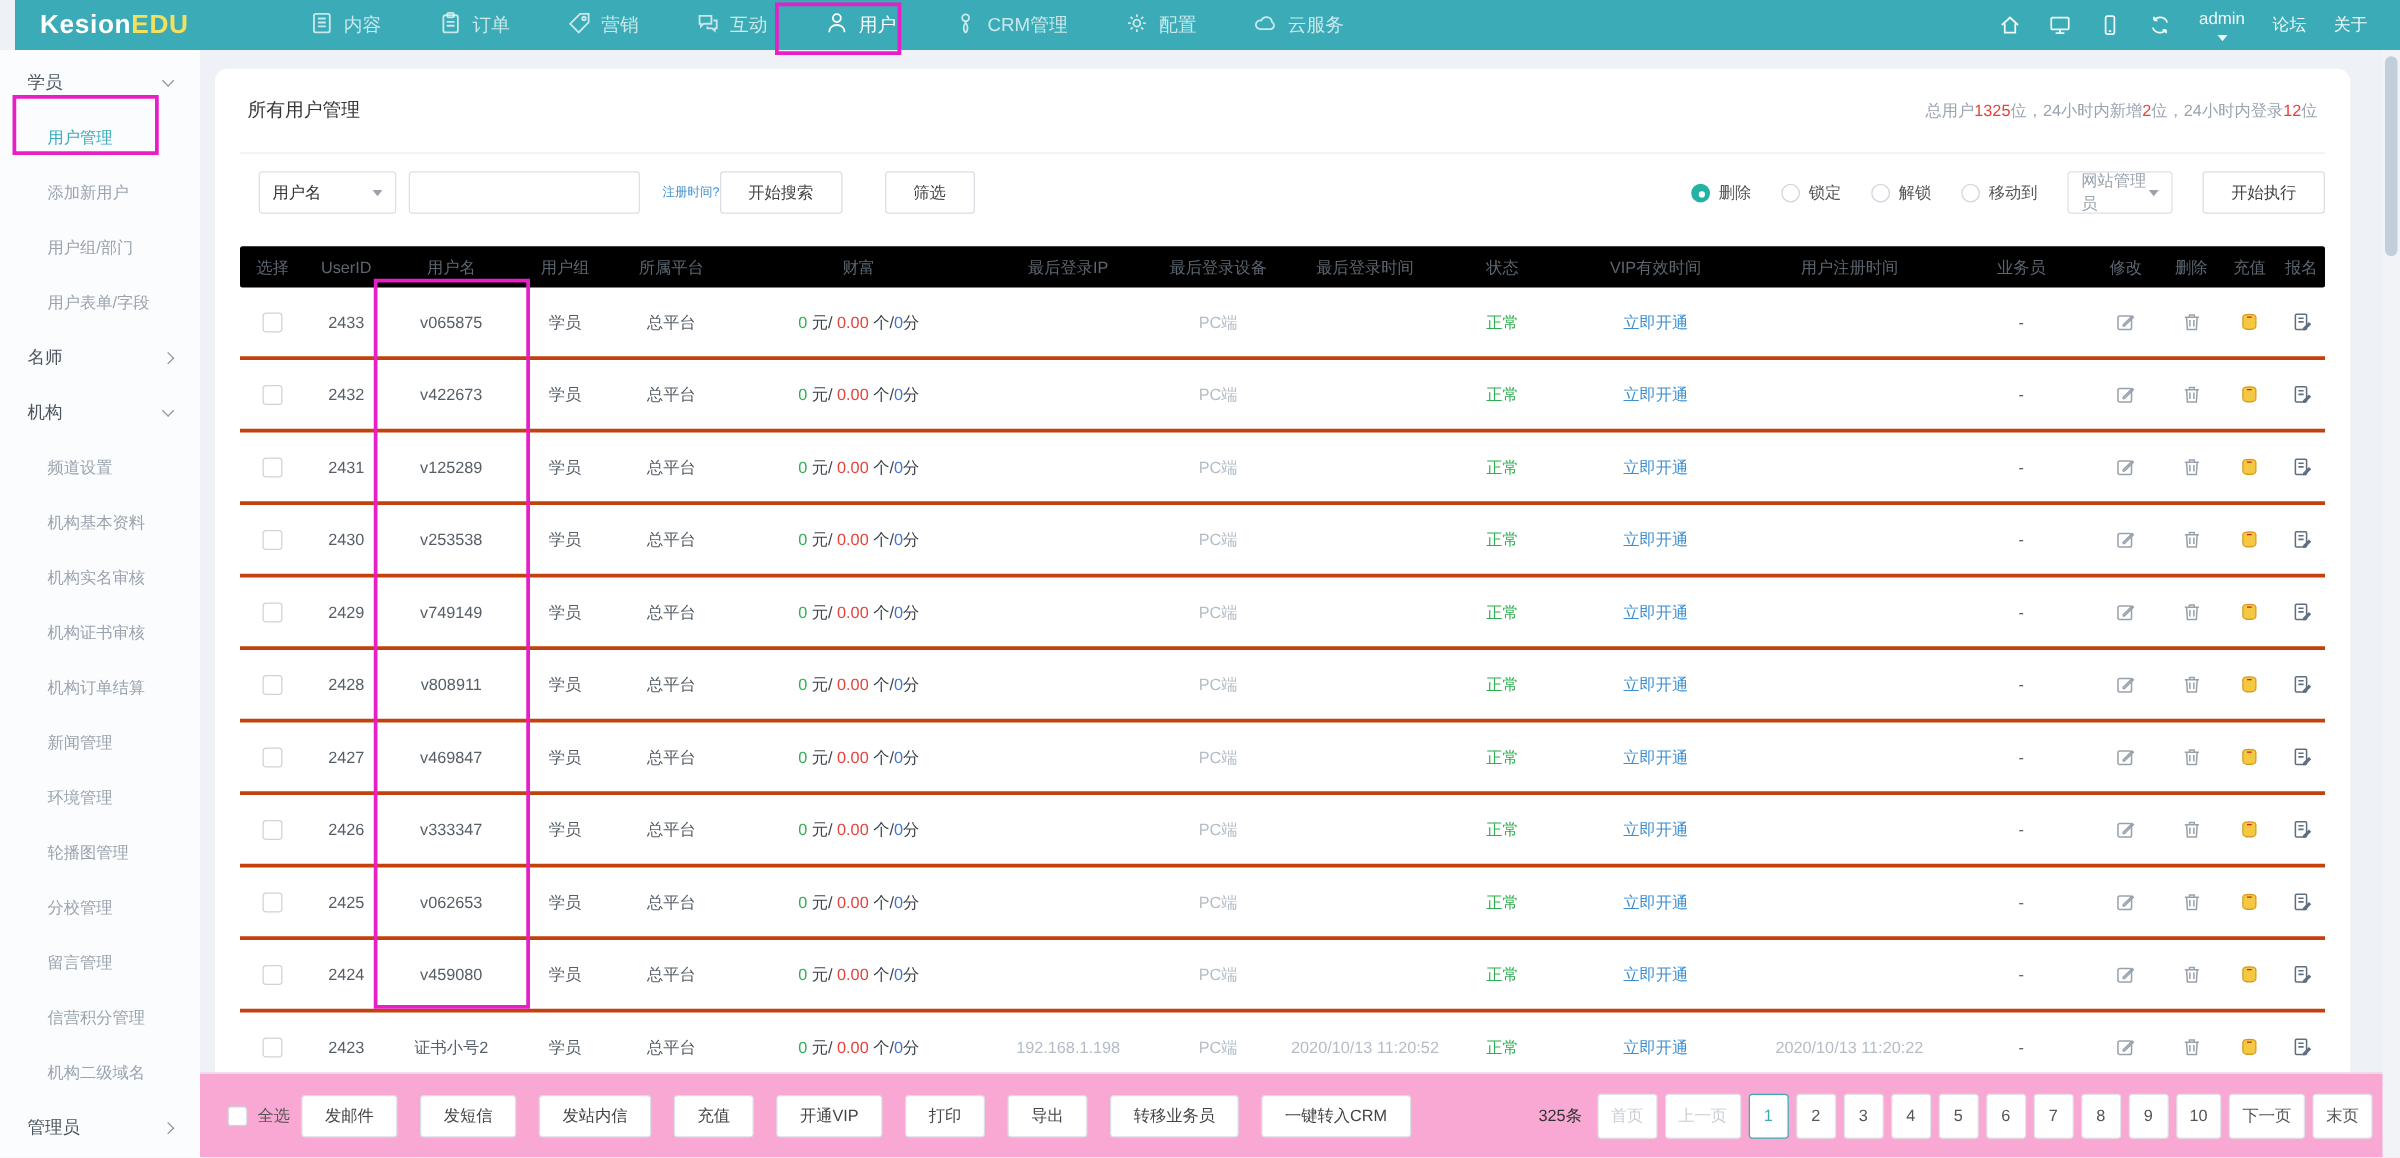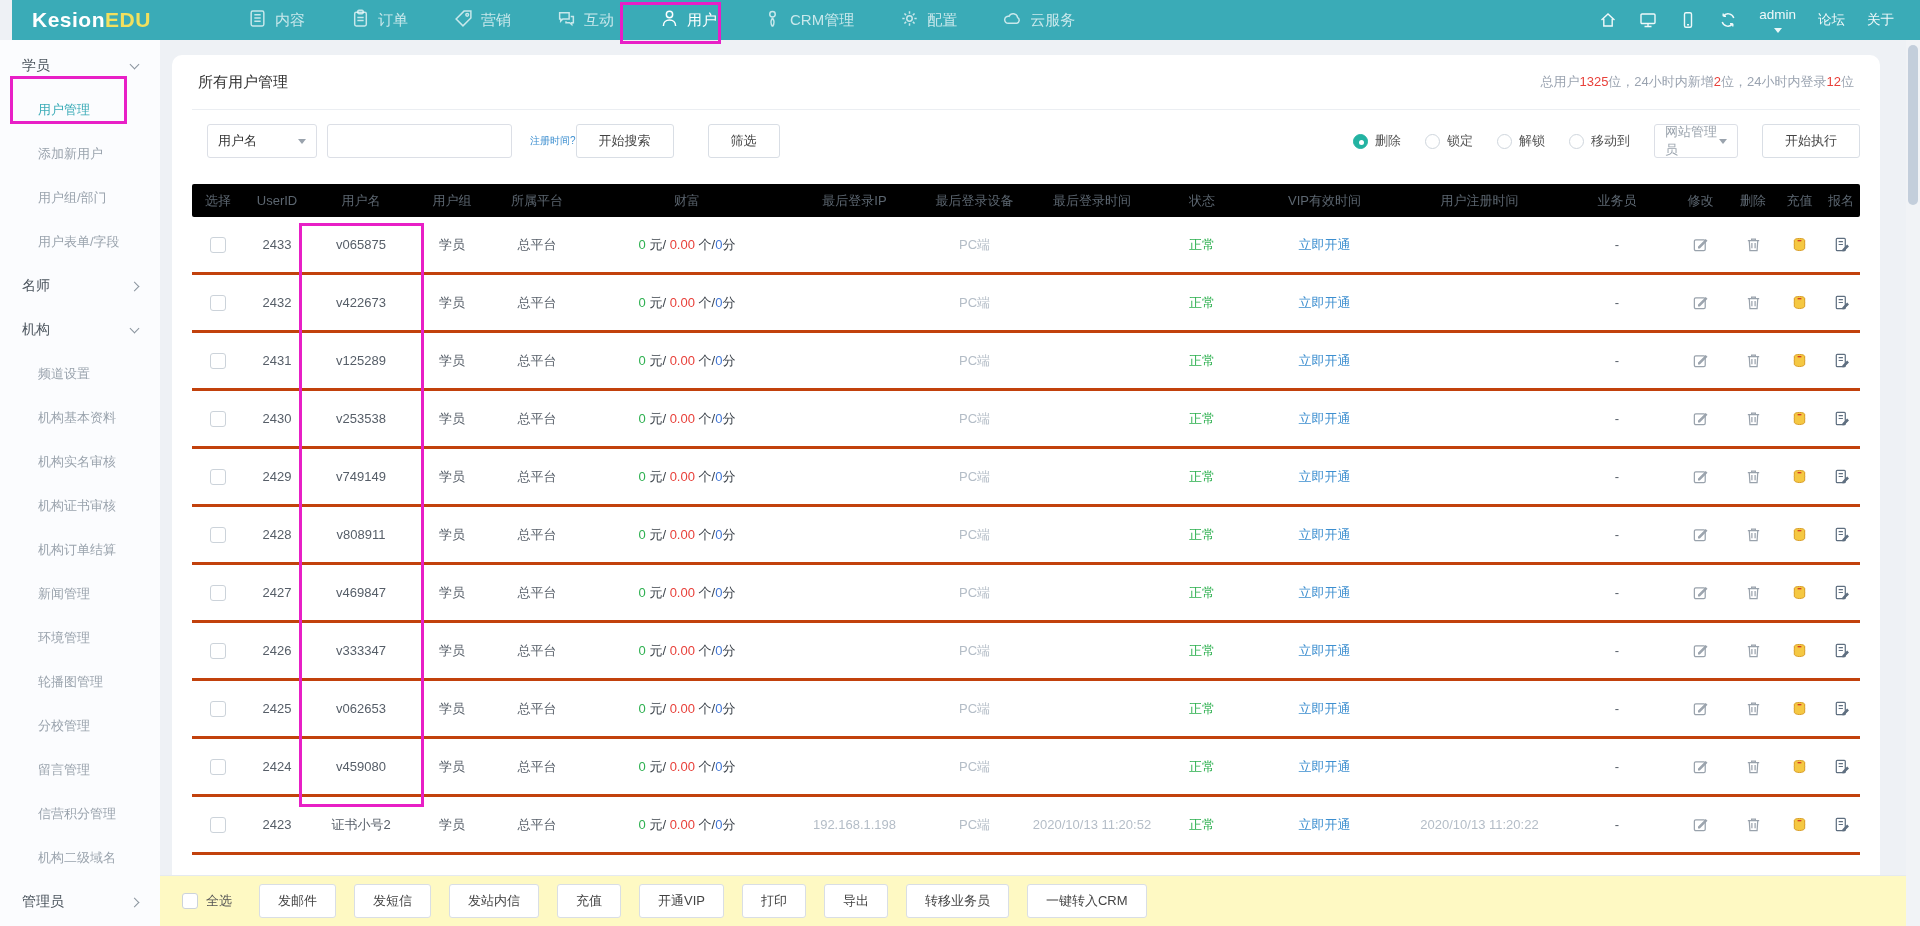--- a/index.html
+++ b/index.html
@@ -23,21 +23,21 @@
   .sidebar { position:absolute; top:40px; left:0; width:160px; bottom:0; background:#fbfcfe; padding-top:4px; z-index:2; }
   .sb-section { height:44px; display:flex; align-items:center; justify-content:space-between; padding:0 22px; font-size:14px; color:#4c555e; cursor:pointer; }
   .sb-item { height:44px; line-height:44px; padding-left:38px; font-size:13px; color:#9aa3ad; cursor:pointer; white-space:nowrap; }
   .sb-item.active { color:#3aabb7; }
   .chev { width:7px; height:7px; border-right:1.5px solid #8a949e; border-bottom:1.5px solid #8a949e; display:inline-block; }
   .chev.down { transform:rotate(45deg); margin-top:-3px; }
   .chev.right { transform:rotate(-45deg); }
 
   
   .card { position:absolute; left:172px; top:55px; width:1708px; height:834px; background:#fff; border-radius:10px; padding:0 20px; z-index:1; }
-  .card-head { display:flex; justify-content:space-between; align-items:center; height:55px; border-bottom:1px solid #ebeef2; padding:0 6px; }
+  .card-head { display:flex; justify-content:space-between; align-items:center; height:68px; border-bottom:1px solid #ebeef2; padding:0 6px; }
   .page-title { font-size:15px; color:#333; }
   .stats { font-size:13px; color:#9aa3b0; }
   .stats b { color:#e8403a; font-weight:normal; }
 
   
   .toolbar { display:flex; align-items:center; margin-top:14px; height:34px; padding-left:15px; }
   .select { height:34px; border:1px solid #dcdfe6; border-radius:3px; display:flex; align-items:center; justify-content:space-between; padding:0 10px; font-size:13px; color:#333; width:110px; background:#fff; cursor:pointer; }
   .select .sel-caret { width:0; height:0; border-left:4px solid transparent; border-right:4px solid transparent; border-top:5px solid #9aa3ad; }
   .select.gray { color:#9aa3ad; width:84px; }
   .tb-input { width:185px; height:34px; border:1px solid #dcdfe6; border-radius:3px; margin-left:10px; background:#fff; font-size:13px; padding:0 8px; color:#333; outline:none; }
@@ -62,21 +62,21 @@
   .w-green { color:#2eb050; } .w-red { color:#e8403a; } .w-blue { color:#4076d6; } .w-dark { color:#3c434b; }
   .cb { width:16px; height:16px; border:1px solid #ccd3da; border-radius:3px; background:#fff; cursor:pointer; }
   .icon-btn { cursor:pointer; color:#99a2ac; display:flex; }
   .icon-btn svg { width:17px; height:17px; }
   .col-0{width:52px}.col-1{width:66px}.col-2{width:102px}.col-3{width:80px}.col-4{width:90px}
   .col-5{width:210px}.col-6{width:125px}.col-7{width:115px}.col-8{width:120px}.col-9{width:100px}
   .col-10{width:145px}.col-11{width:165px}.col-12{width:110px}.col-13{width:57px}.col-14{width:48px}
   .col-15{width:45px}.col-16{width:38px}
 
   
-  .footer { position:absolute; left:160px; right:0; bottom:0; height:51px; background:#fef9c3; border-top:1px solid #e5eaf0; display:flex; align-items:center; padding:0 22px; gap:27px; z-index:4; }
+  .footer { position:absolute; left:160px; right:0; bottom:0; height:68px; background:#f9a8d4; border-top:1px solid #e5eaf0; display:flex; align-items:center; padding:0 22px; gap:9px; z-index:4; }
   .select-all { display:flex; align-items:center; gap:8px; font-size:13px; color:#555; cursor:pointer; }
   .fbtn { height:34px; padding:0 18px; }
   .pager-wrap { margin-left:auto; display:flex; align-items:center; gap:12px; }
   .count { font-size:13px; color:#333; white-space:nowrap; }
   .pager { display:flex; gap:6px; align-items:center; }
   .pbtn { min-width:32px; height:36px; padding:0 10px; border:1px solid #dfe3e9; border-radius:3px; background:#fff; display:flex; align-items:center; justify-content:center; font-size:13px; color:#555; cursor:pointer; white-space:nowrap; }
   .pbtn.disabled { color:#c9ced6; cursor:default; }
   .pbtn.active { border-color:#3aabb7; color:#3aabb7; }
 
   
@@ -667,20 +667,39 @@
       <div class="btn fbtn">发邮件</div>
       <div class="btn fbtn">发短信</div>
       <div class="btn fbtn">发站内信</div>
       <div class="btn fbtn">充值</div>
       <div class="btn fbtn">开通VIP</div>
       <div class="btn fbtn">打印</div>
       <div class="btn fbtn">导出</div>
       <div class="btn fbtn">转移业务员</div>
       <div class="btn fbtn">一键转入CRM</div>
     </div>
+  <div class="pager-wrap">
+    <span class="count">325条</span>
+    <div class="pager">
+        <div class="pbtn disabled">首页</div>
+        <div class="pbtn disabled">上一页</div>
+        <div class="pbtn active">1</div>
+        <div class="pbtn">2</div>
+        <div class="pbtn">3</div>
+        <div class="pbtn">4</div>
+        <div class="pbtn">5</div>
+        <div class="pbtn">6</div>
+        <div class="pbtn">7</div>
+        <div class="pbtn">8</div>
+        <div class="pbtn">9</div>
+        <div class="pbtn">10</div>
+        <div class="pbtn">下一页</div>
+        <div class="pbtn">末页</div>
+      </div>
+  </div>
 </div>
 
 <div class="scrollbar">
   <div class="scroll-thumb"></div>
 </div>
 
 <div class="anno" id="anno-nav" style="border-color: rgb(232, 31, 198);"></div>
 <div class="anno" id="anno-side" style="border-color: rgb(232, 31, 198);"></div>
 <div class="anno" id="anno-col" style="border-color: rgb(232, 31, 198);"></div>
 

